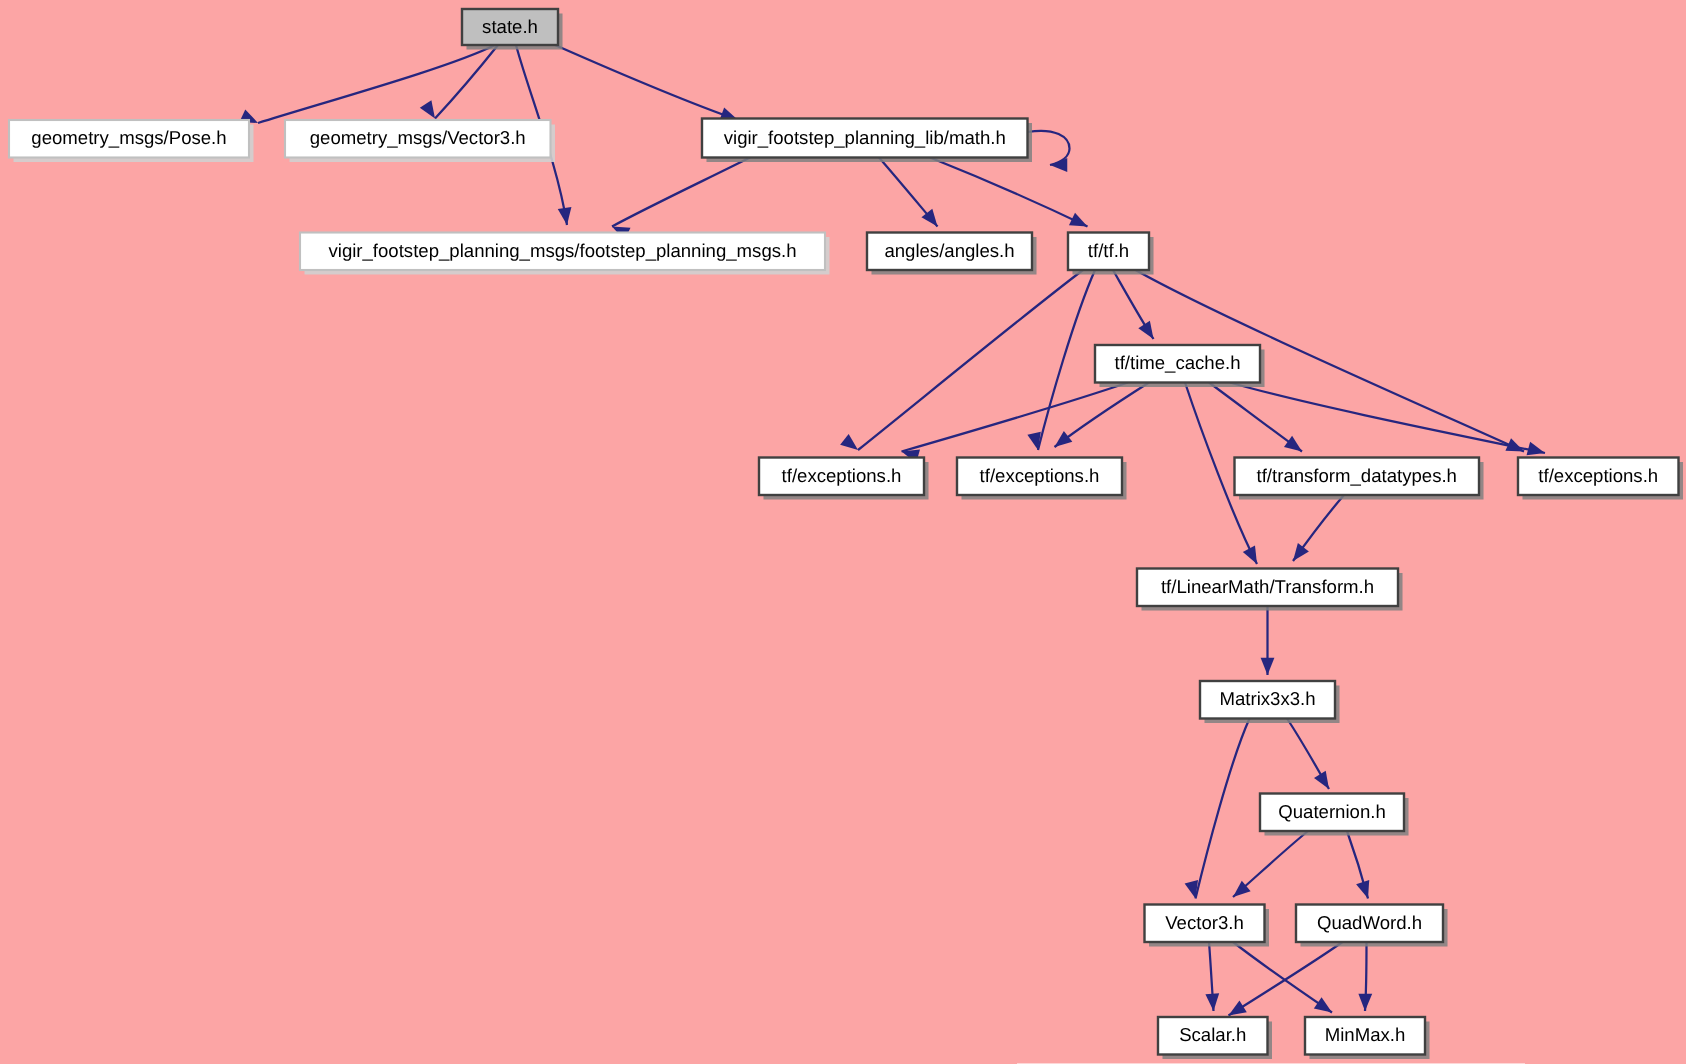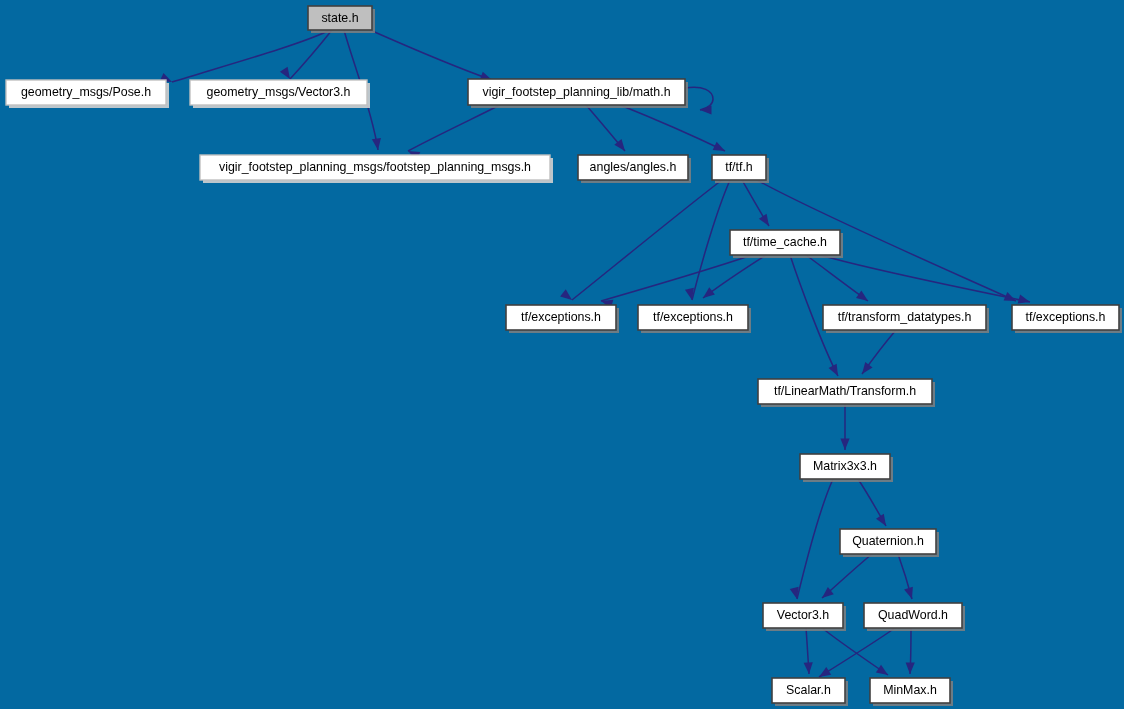--- a/index.html
+++ b/index.html
@@ -1,18 +1,18 @@
 <!DOCTYPE html>
 <html><head>
 <meta charset="utf-8">
 <title>Include dependency graph</title>
 <style>
   html,body{margin:0;padding:0;background:#ffffff;}
   body{font-family:"Liberation Sans",sans-serif;}
-  #graph-root{position:relative;width:1124px;height:709px;overflow:hidden;background:#0369a1;}
+  #graph-root{position:relative;width:1124px;height:709px;overflow:hidden;background:#fca5a5;}
   svg.graph-canvas{position:absolute;left:0;top:0;width:1124px;height:709px;display:block;}
   .node-rect{fill:#ffffff;stroke:#404040;stroke-width:1.6;}
   .node-rect.root{fill:#bfbfbf;stroke:#404040;stroke-width:1.6;}
   .node-rect.undoc{fill:#ffffff;stroke:#c0c0c0;stroke-width:1.4;}
   .node-shadow{fill:#808080;opacity:0.85;}
   .node-shadow.light{fill:#d0d0d0;opacity:0.9;}
   .node-label{font-family:"Liberation Sans",sans-serif;font-size:12.4px;fill:#000000;
                text-anchor:middle;dominant-baseline:middle;white-space:pre;}
   .edge-path{fill:none;stroke:#26267f;stroke-width:1.5;}
   .edge-head{fill:#26267f;stroke:none;}

